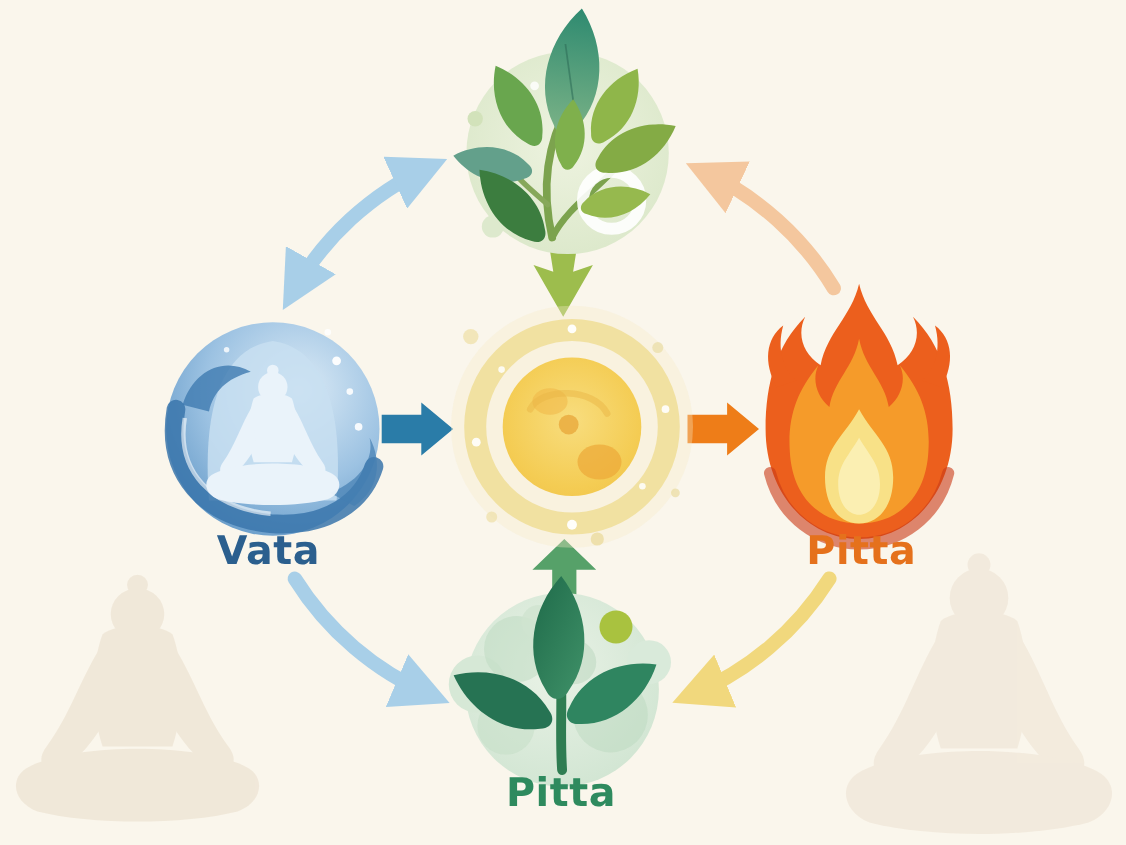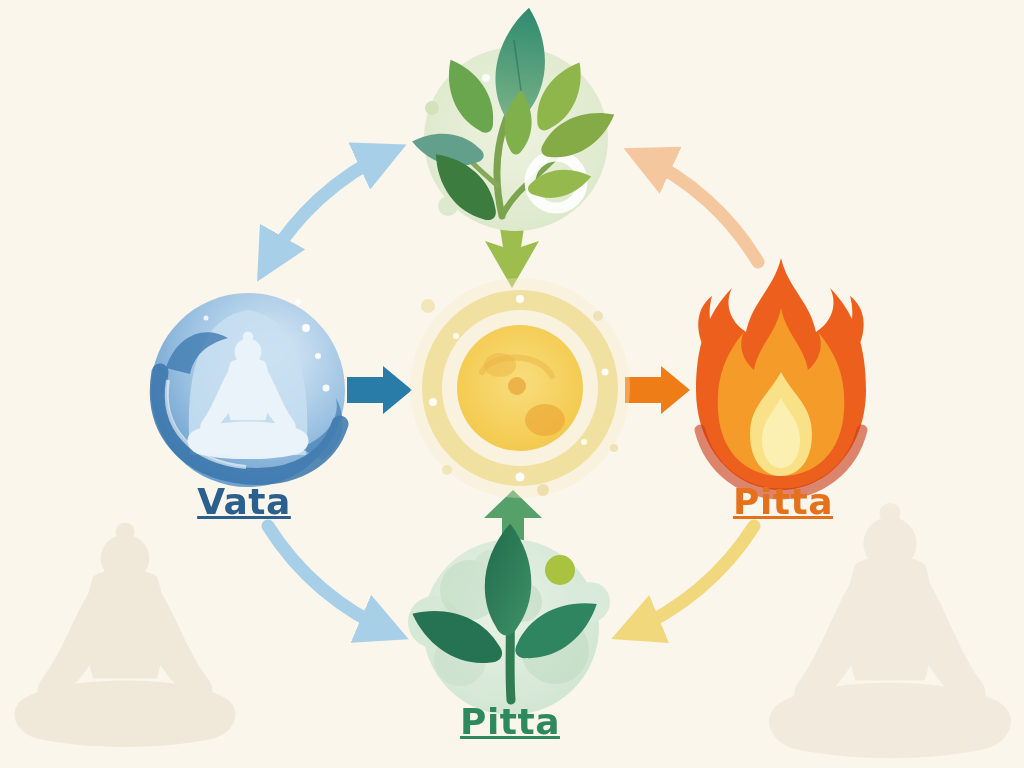--- a/index.html
+++ b/index.html
@@ -6,21 +6,20 @@
   .stage{
     position:relative;width:1024px;height:768px;overflow:hidden;
     background:#faf6ec;
     font-family:"DejaVu Sans","Liberation Sans",sans-serif;
   }
   .stage svg{position:absolute;left:0;top:0;}
   .node-label{
     position:absolute;transform:translateX(-50%);
     font-size:36px;font-weight:bold;letter-spacing:.5px;line-height:1;
     white-space:nowrap;
-    text-decoration:underline;
   }
 </style>
 </head>
 <body>
 
 <div class="stage">
 
 <svg width="1024" height="768" viewBox="0 0 1024 768">
   <defs>
     <path id="leafP" d="M0,-24 C10,-12 12,4 4,16 C2,20 -2,20 -4,16 C-12,4 -10,-12 0,-24 Z"></path>

